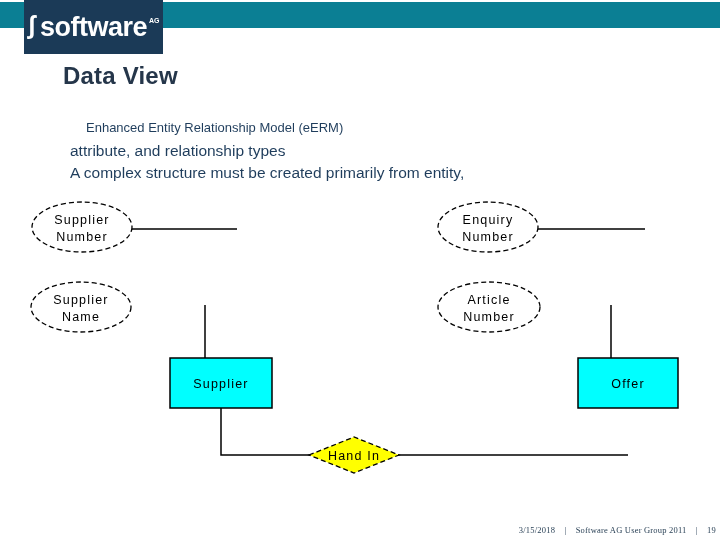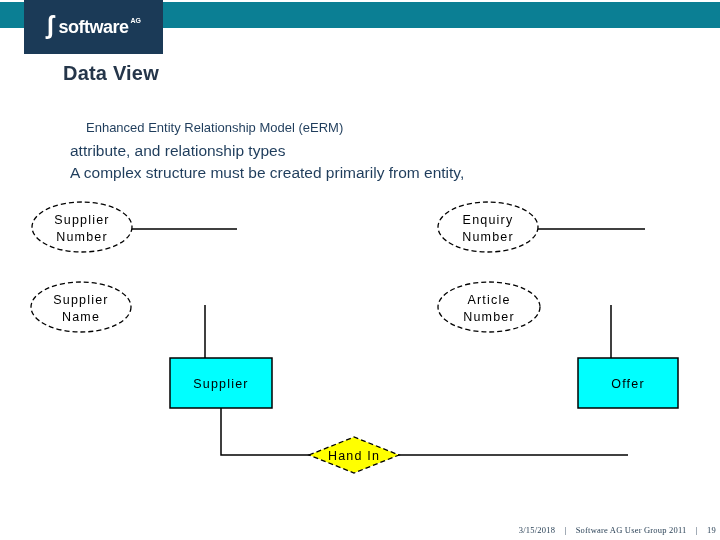--- a/index.html
+++ b/index.html
@@ -11,25 +11,25 @@
     position:absolute; left:0; top:2px; width:720px; height:26px;
     background:var(--teal,#0b7f94);
   }
   .logo-box{
     position:absolute; left:24px; top:0; width:139px; height:54px;
     background:var(--navy,#1b3a57);
     display:flex; align-items:center; justify-content:center;
     color:#ffffff;
   }
   .logo-glyph{font-size:25px; font-weight:bold; line-height:1; margin-right:4px; transform:translateY(-2px);}
-  .logo-text{font-size:18px; font-weight:bold; letter-spacing:-0.5px;}
+  .logo-text{font-size:27px; font-weight:bold; letter-spacing:-0.5px;}
   .logo-suffix{font-size:7px; font-weight:bold; margin-left:2px; transform:translateY(-7px); display:inline-block;}
   .title{
     position:absolute; left:63px; top:62px; margin:0;
-    font-size:20px; font-weight:bold; color:var(--title-color,#25364a);
+    font-size:24px; font-weight:bold; color:var(--title-color,#25364a);
     letter-spacing:0.2px;
   }
   .subtitle{
     position:absolute; left:70px; top:104px; margin:16px;
     font-size:13px; color:var(--text-color,#1f3d5c);
   }
   .bodytext{
     position:absolute; left:70px; top:140px;
     font-size:15.5px; line-height:22px; color:var(--text-color,#1f3d5c);
   }

